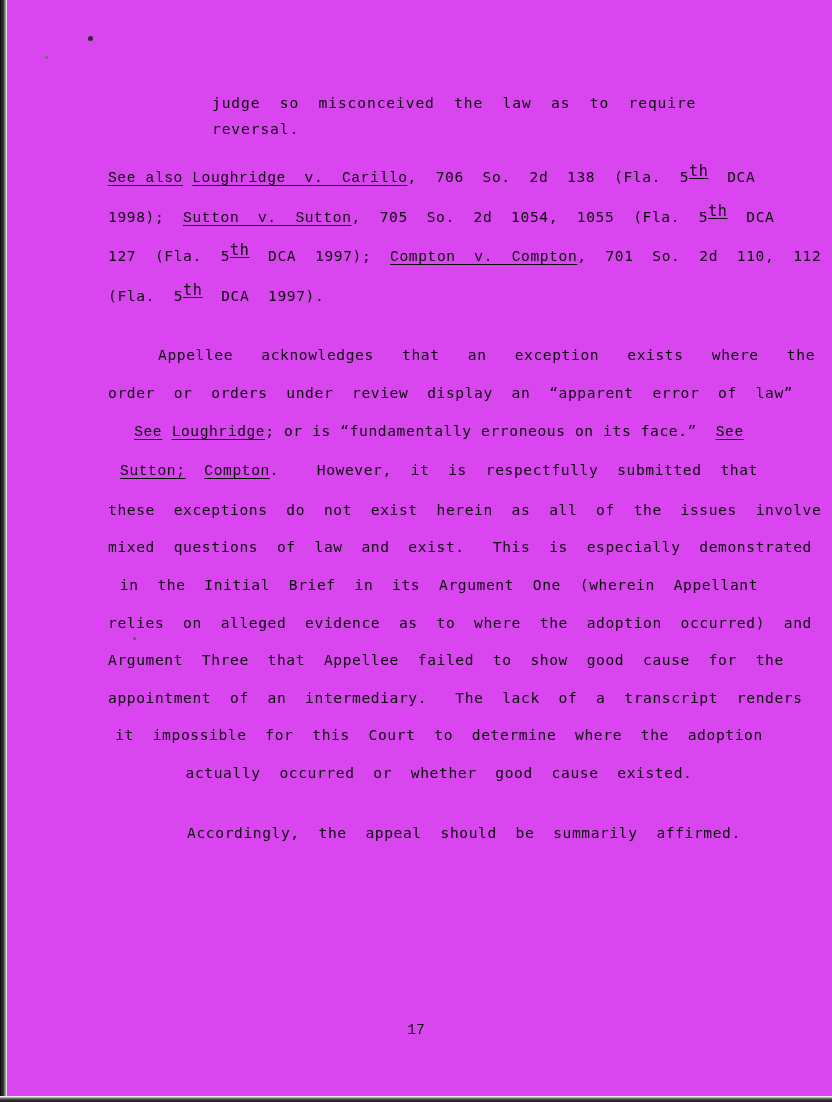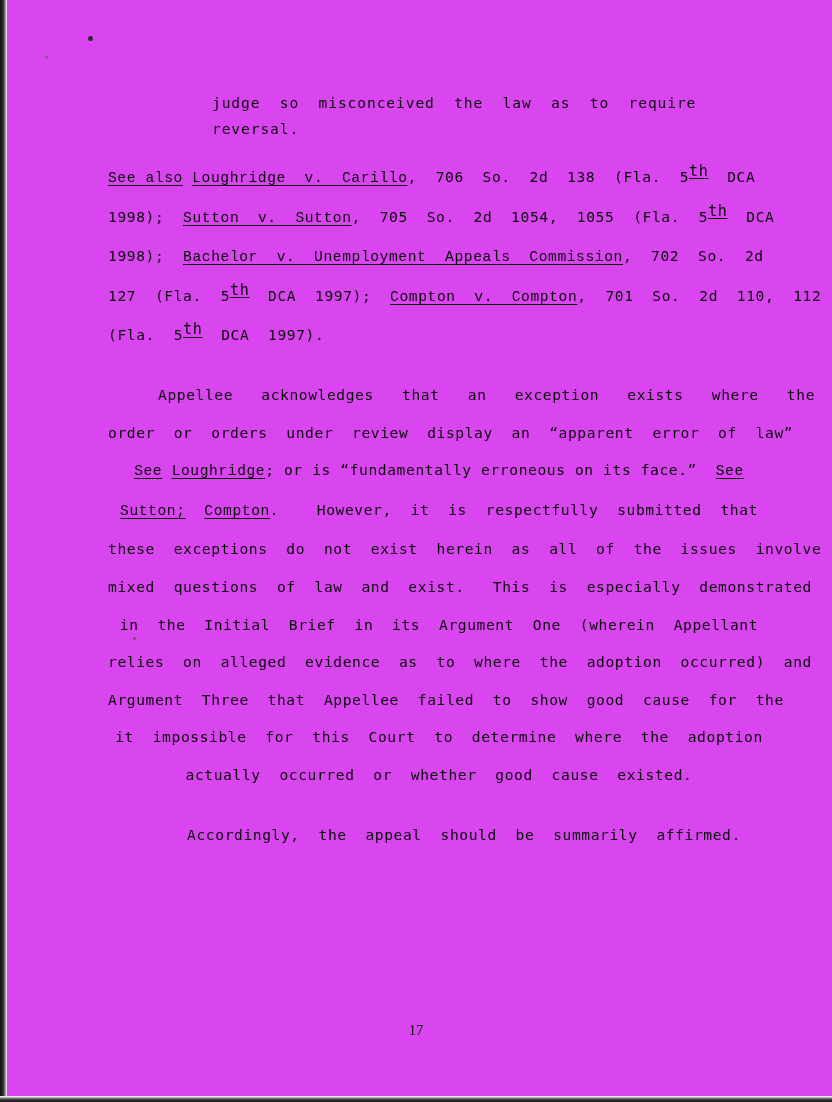--- a/index.html
+++ b/index.html
@@ -75,21 +75,21 @@
   .indent-first { padding-left: 50px; }
 
   .page-number {
     position: absolute;
     left: 0;
     top: 1022px;
     width: 832px;
     text-align: center;
     font-size: 14.6px;
     color: #101010;
-    font-family: Liberation Serif, serif;
+    font-family: Liberation Mono, monospace;
   }
 </style>
 </head>
 <body>
 
 <div class="page">
 
   <div class="edge-left"></div>
   <div class="edge-bottom"></div>
   <div class="speck s1"></div>
@@ -99,35 +99,35 @@
   <div class="doc">
 
     <div class="block-indented" id="quote-block">
         <div class="line">judge  so  misconceived  the  law  as  to  require</div>
         <div class="line">reversal.</div>
       </div>
 
     <div class="cite-block" id="citation-block">
         <div class="line"><span class="u">See also</span><span> </span><span class="u">Loughridge  v.  Carillo</span><span>,  706  So.  2d  138  (Fla.  5</span><sup>th</sup><span>  DCA</span></div>
         <div class="line"><span>1998);  </span><span class="u">Sutton  v.  Sutton</span><span>,  705  So.  2d  1054,  1055  (Fla.  5</span><sup>th</sup><span>  DCA</span></div>
-        <div class="line"><span>1998);  </span><span class="u">Bachelor  v.  Unemployment  Appeals  Commission</span><span>,  702  So.  2d</span></div>
         <div class="line"><span>127  (Fla.  5</span><sup>th</sup><span>  DCA  1997);  </span><span class="u">Compton  v.  Compton</span><span>,  701  So.  2d  110,  112</span></div>
         <div class="line"><span>(Fla.  5</span><sup>th</sup><span>  DCA  1997).</span></div>
       </div>
 
     <div class="body-block" id="body-block">
         <div class="line indent-first"><span>Appellee   acknowledges   that   an   exception   exists   where   the</span></div>
         <div class="line"><span>order  or  orders  under  review  display  an  “apparent  error  of  law”</span></div>
         <div class="line"><span class="u">See</span><span> </span><span class="u">Loughridge</span><span>; or is “fundamentally erroneous on its face.”  </span><span class="u">See</span></div>
         <div class="line"><span class="u">Sutton;</span><span>  </span><span class="u">Compton</span><span>.    However,  it  is  respectfully  submitted  that</span></div>
         <div class="line"><span>these  exceptions  do  not  exist  herein  as  all  of  the  issues  involve</span></div>
         <div class="line"><span>mixed  questions  of  law  and  exist.   This  is  especially  demonstrated</span></div>
         <div class="line"><span>in  the  Initial  Brief  in  its  Argument  One  (wherein  Appellant</span></div>
         <div class="line"><span>relies  on  alleged  evidence  as  to  where  the  adoption  occurred)  and</span></div>
         <div class="line"><span>Argument  Three  that  Appellee  failed  to  show  good  cause  for  the</span></div>
+        <div class="line"><span>appointment  of  an  intermediary.   The  lack  of  a  transcript  renders</span></div>
         <div class="line"><span>it  impossible  for  this  Court  to  determine  where  the  adoption</span></div>
         <div class="line"><span>actually  occurred  or  whether  good  cause  existed.</span></div>
       </div>
 
     <div class="body-block" id="closing-block">
         <div class="line indent-first"><span>Accordingly,  the  appeal  should  be  summarily  affirmed.</span></div>
       </div>
 
   </div>
 

